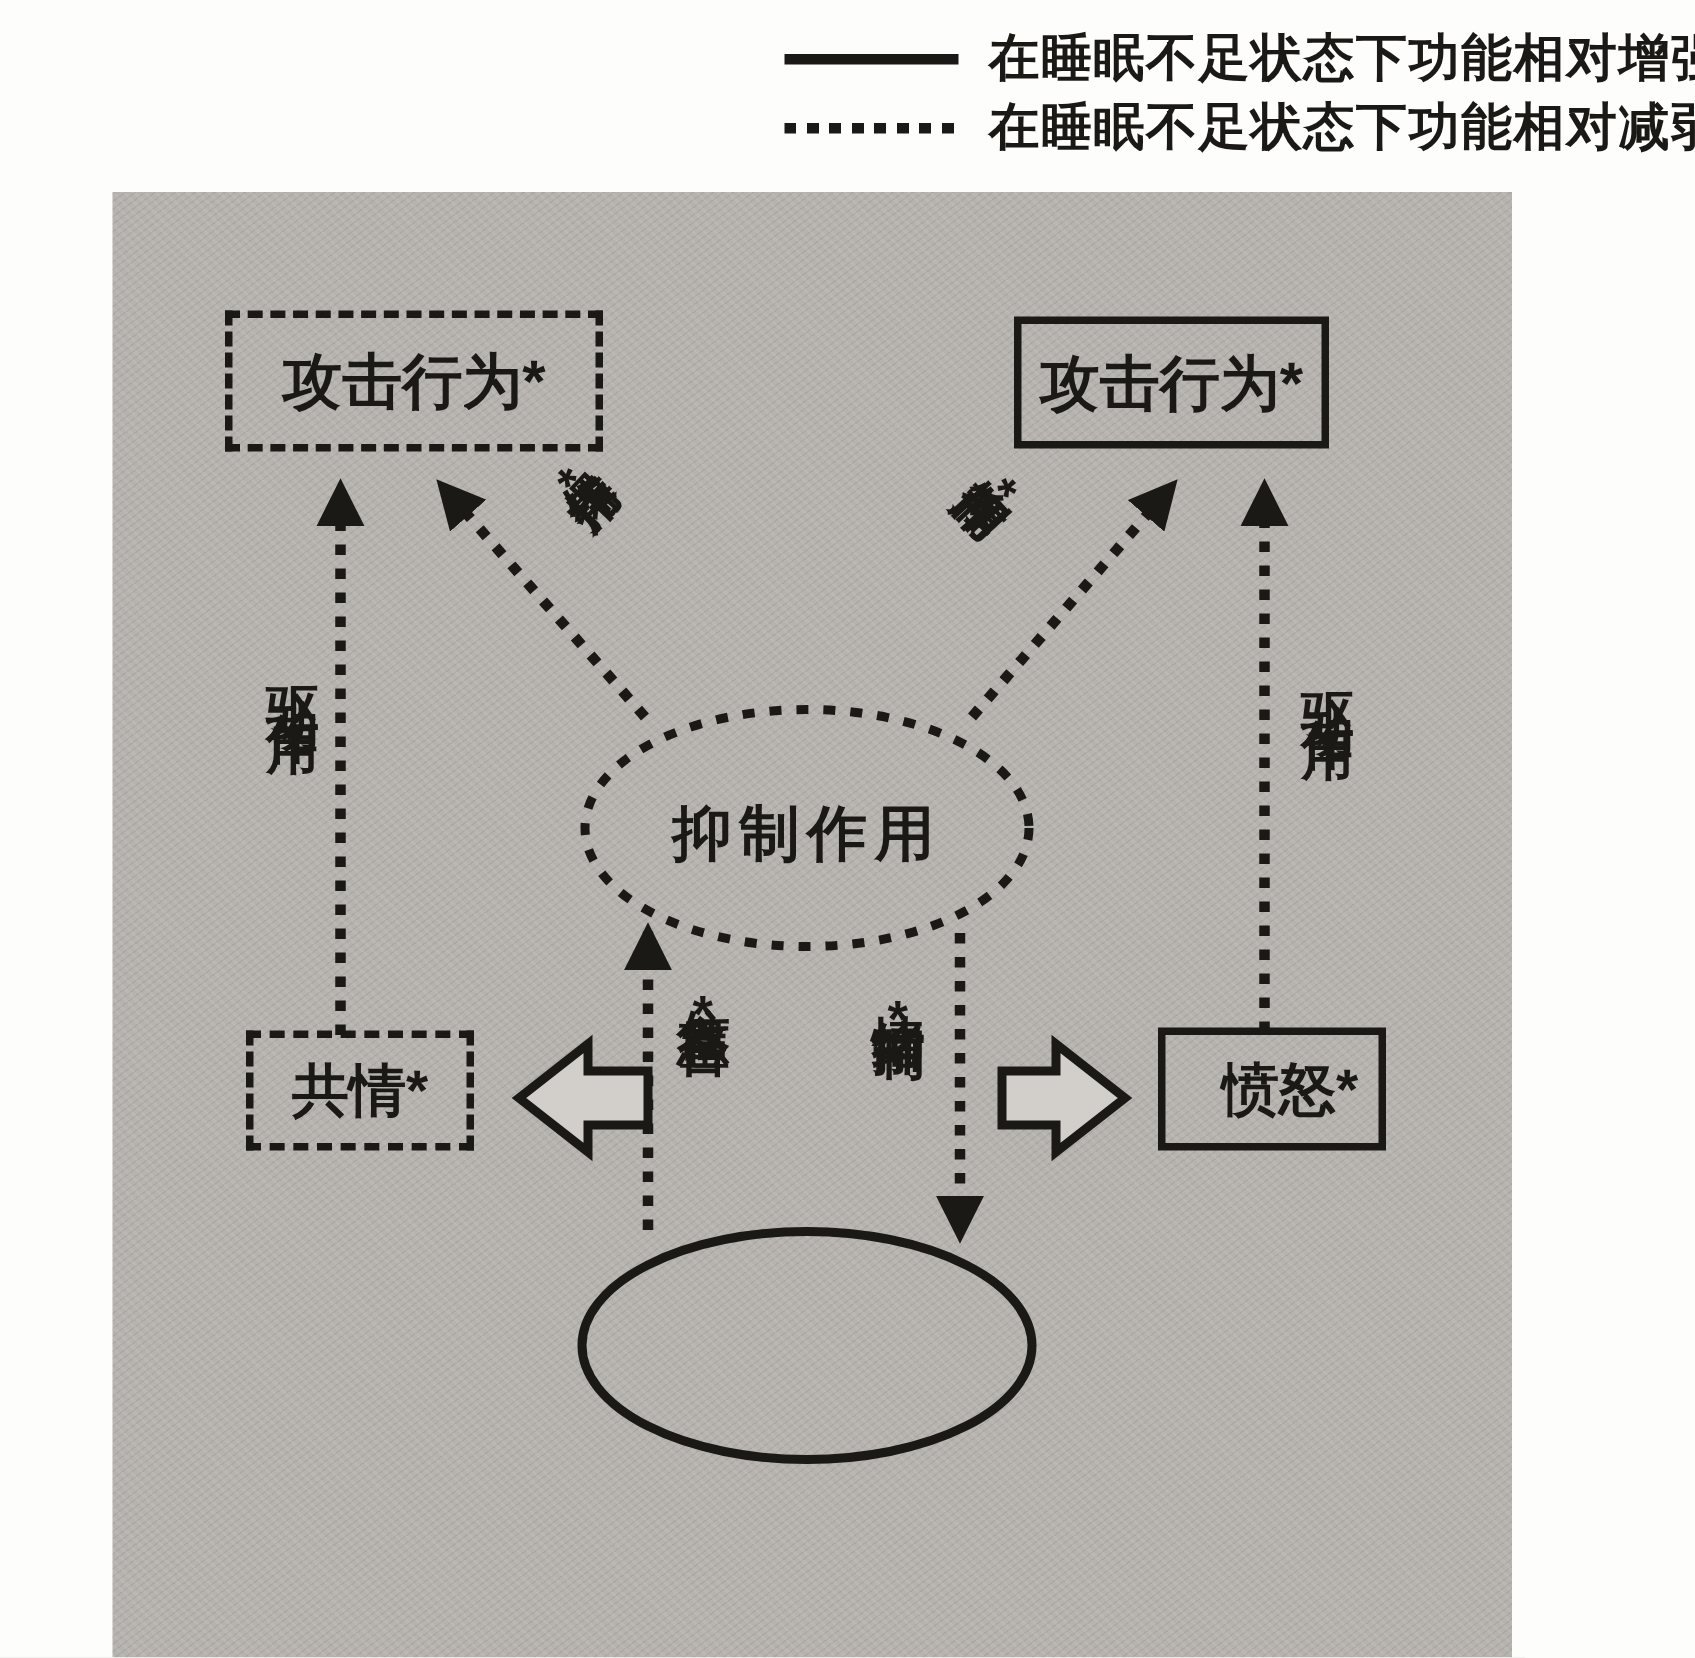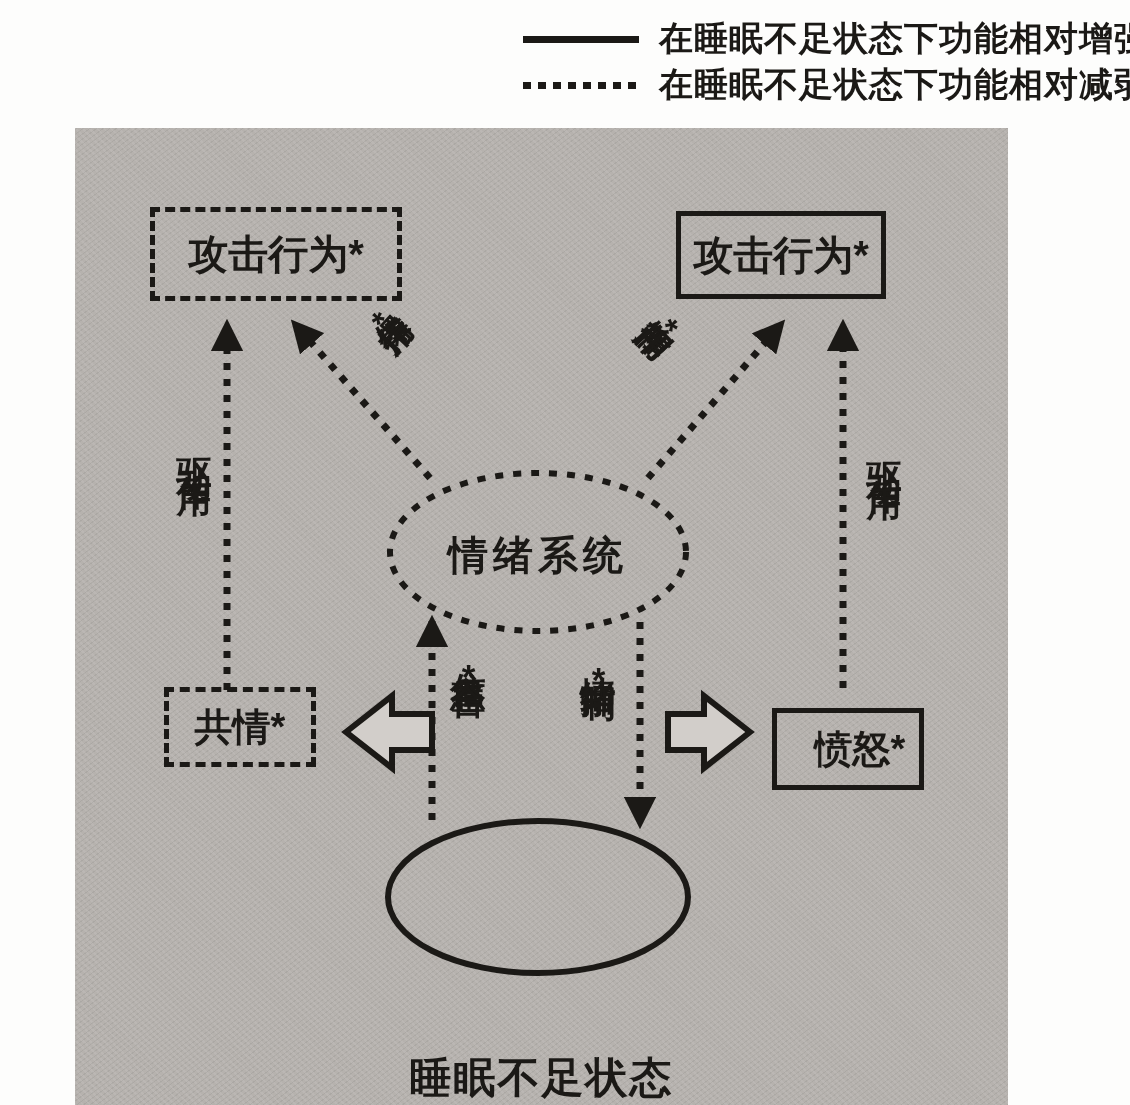--- a/index.html
+++ b/index.html
@@ -31,21 +31,21 @@
   
   .node{
     position:absolute;box-sizing:border-box;display:flex;align-items:center;justify-content:center;
     font-weight:bold;white-space:nowrap;
   }
   .box.dashed{border:5px dashed var(--ink);}
   .box.solid{border:5px solid var(--ink);}
   .node-prosocial{left:150px;top:207px;width:252px;height:94px;font-size:40px;}
   .node-aggression{left:676px;top:211px;width:210px;height:88px;font-size:40px;}
   .node-empathy{left:164px;top:687px;width:152px;height:80px;font-size:38px;}
-  .node-anger{left:772px;top:708px;width:152px;height:82px;font-size:38px;border-width:6px;padding-left:24px;}
+  .node-anger{left:772px;top:685px;width:152px;height:82px;font-size:38px;border-width:6px;padding-left:24px;}
   .ellipse-label{position:absolute;font-weight:bold;white-space:nowrap;}
   .label-cognitive{left:438px;top:528px;width:200px;text-align:center;font-size:40px;letter-spacing:5px;}
   .label-emotion{left:424px;top:873px;width:228px;text-align:center;font-size:40px;letter-spacing:9px;}
   
   .vlabel{
     position:absolute;writing-mode:vertical-rl;text-orientation:upright;
     font-weight:bold;font-size:35px;letter-spacing:9px;white-space:nowrap;
   }
   .lbl-drive-left{left:170px;top:430px;}
   .lbl-drive-right{left:860px;top:434px;}
@@ -97,24 +97,23 @@
 
     <polygon points="346,732 392,696 392,714 432,714 432,750 392,750 392,768" fill="#d2ceca" stroke="#1b1916" stroke-width="6" stroke-linejoin="miter"></polygon>
     <polygon points="750,732 704,696 704,714 668,714 668,750 704,750 704,768" fill="#d2ceca" stroke="#1b1916" stroke-width="6" stroke-linejoin="miter"></polygon>
   </svg>
 
   <div class="node box dashed node-prosocial">攻击行为*</div>
   <div class="node box solid node-aggression">攻击行为*</div>
   <div class="node box dashed node-empathy">共情*</div>
   <div class="node box solid node-anger">愤怒*</div>
 
-  <div class="ellipse-label label-cognitive">情绪系统</div>
+  <div class="ellipse-label label-cognitive">抑制作用</div>
 
   <div class="vlabel lbl-drive-left">驱动作用</div>
   <div class="vlabel lbl-drive-right">驱动作用</div>
   <div class="vlabel lbl-maintain">保持作用*</div>
   <div class="vlabel lbl-inhibit">抑制作用*</div>
   <div class="vlabel lbl-info">信息整合*</div>
   <div class="vlabel lbl-suppress">情绪抑制*</div>
 
-  <div class="caption">睡眠不足状态</div>
 
 </div>
 
 </body></html>

